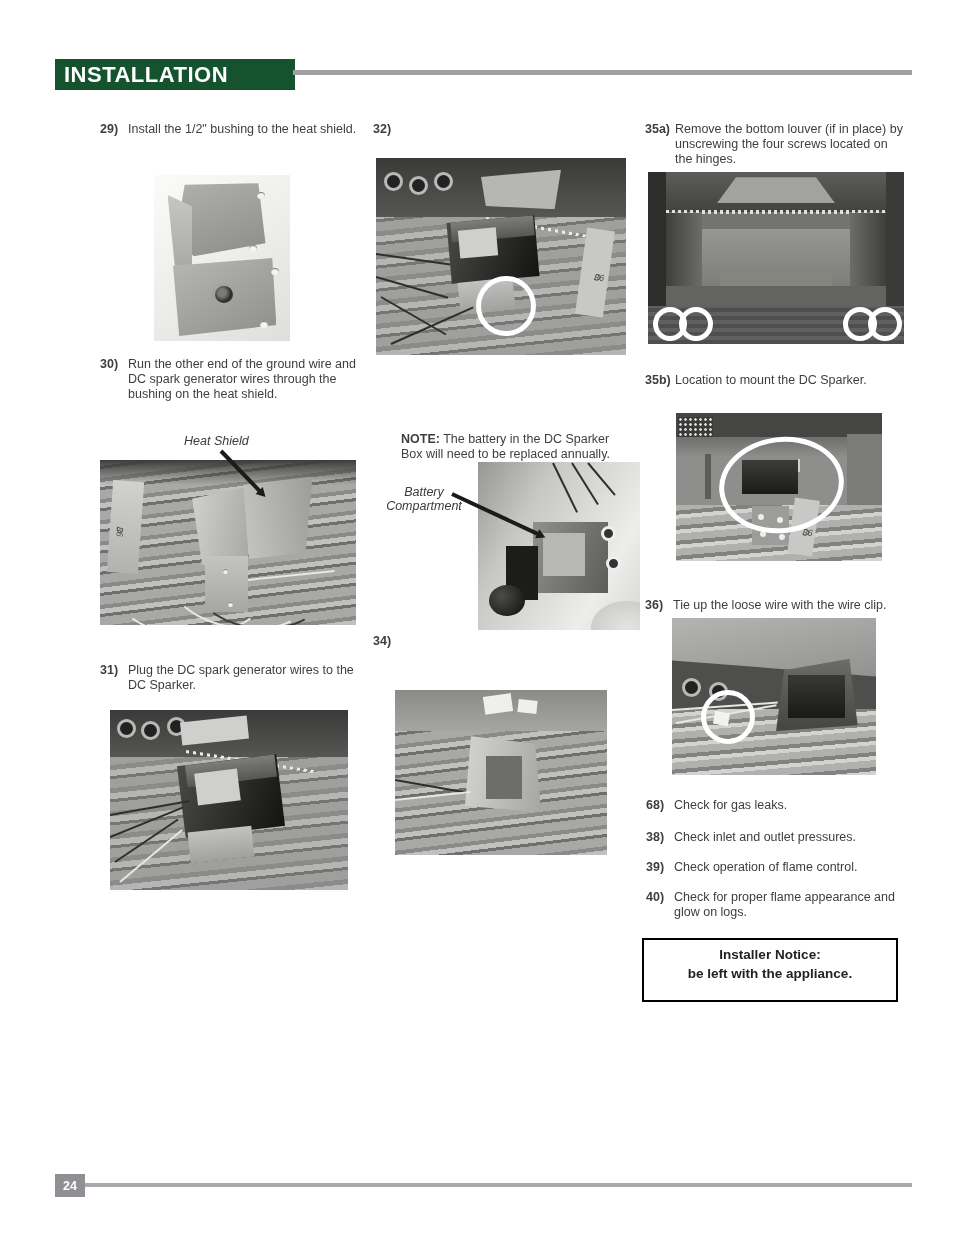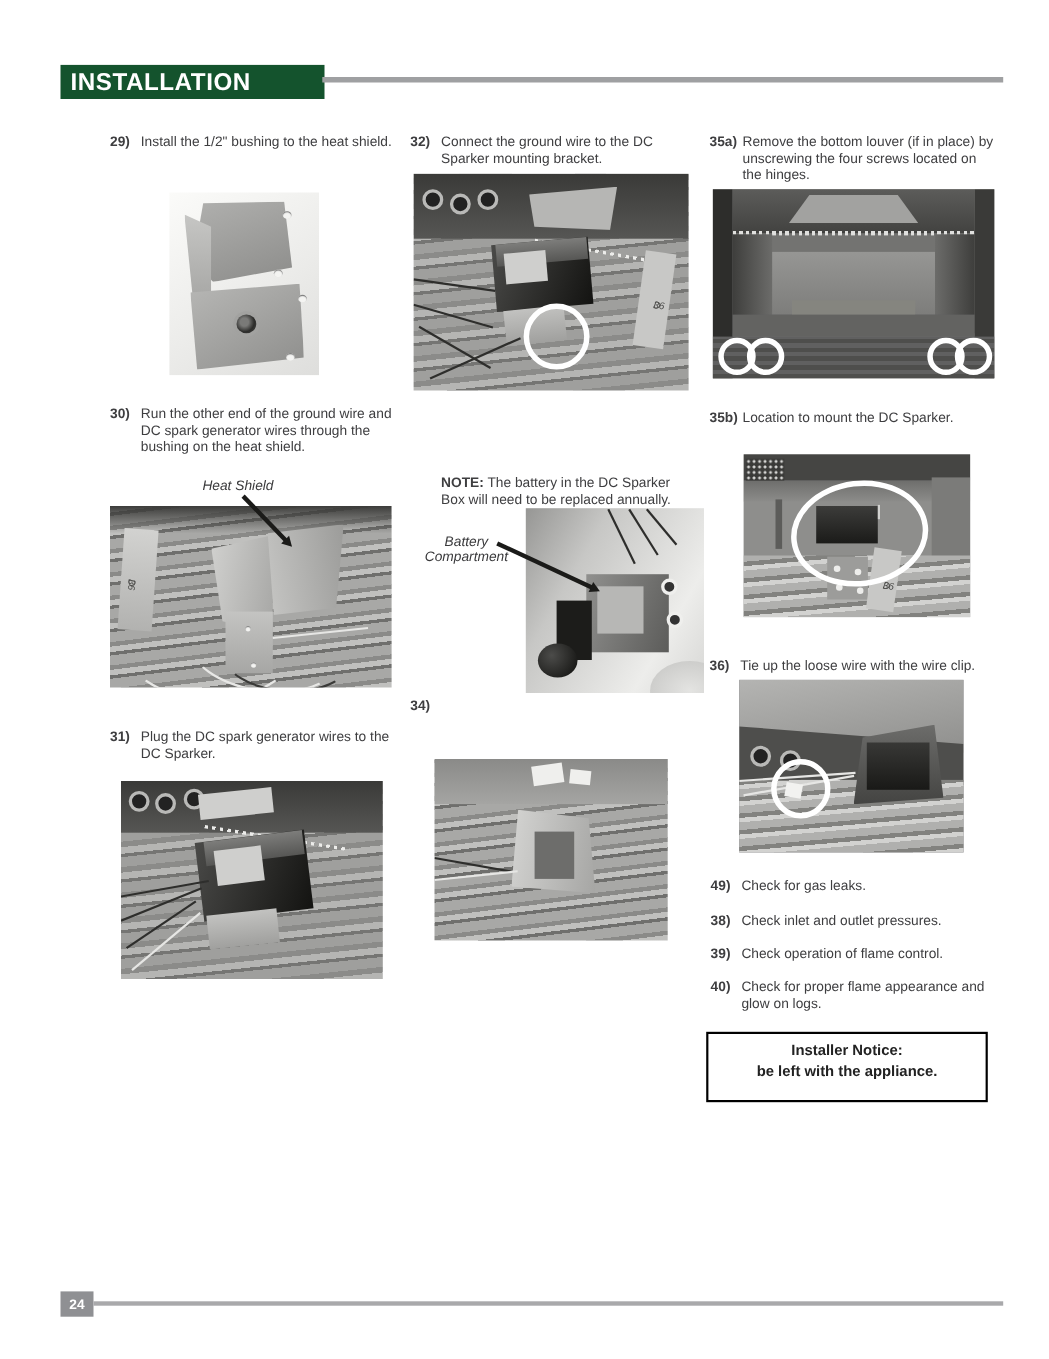--- a/index.html
+++ b/index.html
@@ -162,21 +162,21 @@
     <div class="p1-flap"></div>
     <div class="p1-web"></div>
     <div class="p1-plate"></div>
     <div class="p1-bush"></div>
     <div class="hole" style="left:76%;top:10%;"></div>
     <div class="hole" style="left:70%;top:42%;"></div>
     <div class="hole" style="left:86%;top:56%;"></div>
     <div class="hole" style="left:78%;top:88%;"></div>
   </div>
 
-  <div class="step" style="left:100px;top:369px;width:260px;">
+  <div class="step" style="left:100px;top:357px;width:260px;">
     <span class="num">30)</span>
     <span class="txt">Run the other end of the ground wire and DC spark generator wires through the bushing on the heat shield.</span>
   </div>
 
   <div class="flabel" style="left:184px;top:434px;">Heat Shield</div>
   <div class="arrow" style="left:221px;top:449px;width:56px;transform:rotate(46deg);"></div>
 
   <div class="photo rails1" style="left:100px;top:460px;width:256px;height:165px;">
     <div class="p2-top"></div>
     <div class="p2-tag">
@@ -213,21 +213,20 @@
     <div class="sticker" style="left:36%;top:34%;width:18%;height:18%;transform:rotate(-7deg);"></div>
     <div class="wedge" style="left:33%;top:66%;width:27%;height:17%;transform:rotate(-6deg);"></div>
     <div class="w" style="left:0;top:58%;width:34%;transform:rotate(-10deg);"></div>
     <div class="w" style="left:0;top:70%;width:33%;transform:rotate(-22deg);"></div>
     <div class="w" style="left:2%;top:84%;width:32%;transform:rotate(-34deg);"></div>
     <div class="wl" style="left:4%;top:95%;width:34%;transform:rotate(-40deg);"></div>
   </div>
 
   <div class="step" style="left:373px;top:122px;width:250px;">
     <span class="num">32)</span>
-    <span class="txt">Connect the ground wire to the DC Sparker mounting bracket.</span>
   </div>
 
   <div class="photo rails2" style="left:376px;top:158px;width:250px;height:197px;">
     <div class="p-darktop" style="height:30%;"></div>
     <div class="knob" style="left:3%;top:7%;"></div>
     <div class="knob" style="left:13%;top:9%;"></div>
     <div class="knob" style="left:23%;top:7%;"></div>
     <div class="sticker" style="left:42%;top:6%;width:32%;height:20%;clip-path:polygon(0 18%,100% 0,92% 100%,6% 92%);background:#b6b6b4;"></div>
     <div class="chain" style="left:44%;top:30%;width:46%;transform:rotate(10deg);"></div>
     <div class="sparkbox" style="left:29%;top:31%;width:35%;height:31%;transform:rotate(-5deg);"></div>
@@ -348,21 +347,21 @@
     <div class="p9-rails rails3"></div>
     <div class="wl" style="left:0;top:58%;width:52%;transform:rotate(-4deg);"></div>
     <div class="wl" style="left:2%;top:66%;width:50%;transform:rotate(-10deg);"></div>
     <div class="p9-shield"></div>
     <div class="p9-box"></div>
     <div class="ring" style="left:14%;top:46%;width:44px;height:44px;"></div>
     <div class="p9-clip"></div>
   </div>
 
   <div class="step" style="left:646px;top:798px;width:258px;">
-    <span class="num">49)</span>
+    <span class="num">68)</span>
     <span class="txt">Check for gas leaks.</span>
   </div>
   <div class="step" style="left:646px;top:830px;width:258px;">
     <span class="num">38)</span>
     <span class="txt">Check inlet and outlet pressures.</span>
   </div>
   <div class="step" style="left:646px;top:860px;width:258px;">
     <span class="num">39)</span>
     <span class="txt">Check operation of flame control.</span>
   </div>

